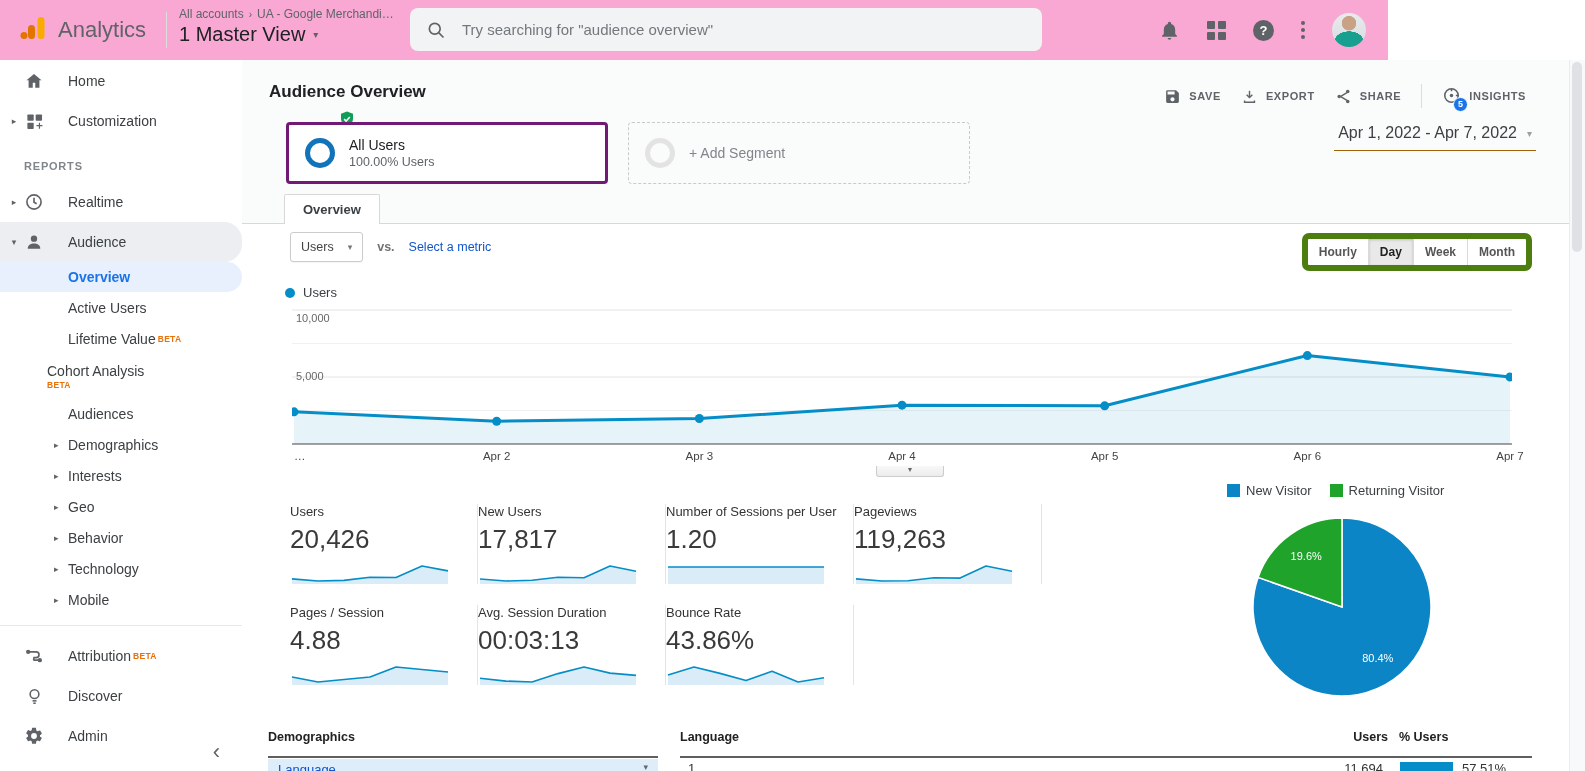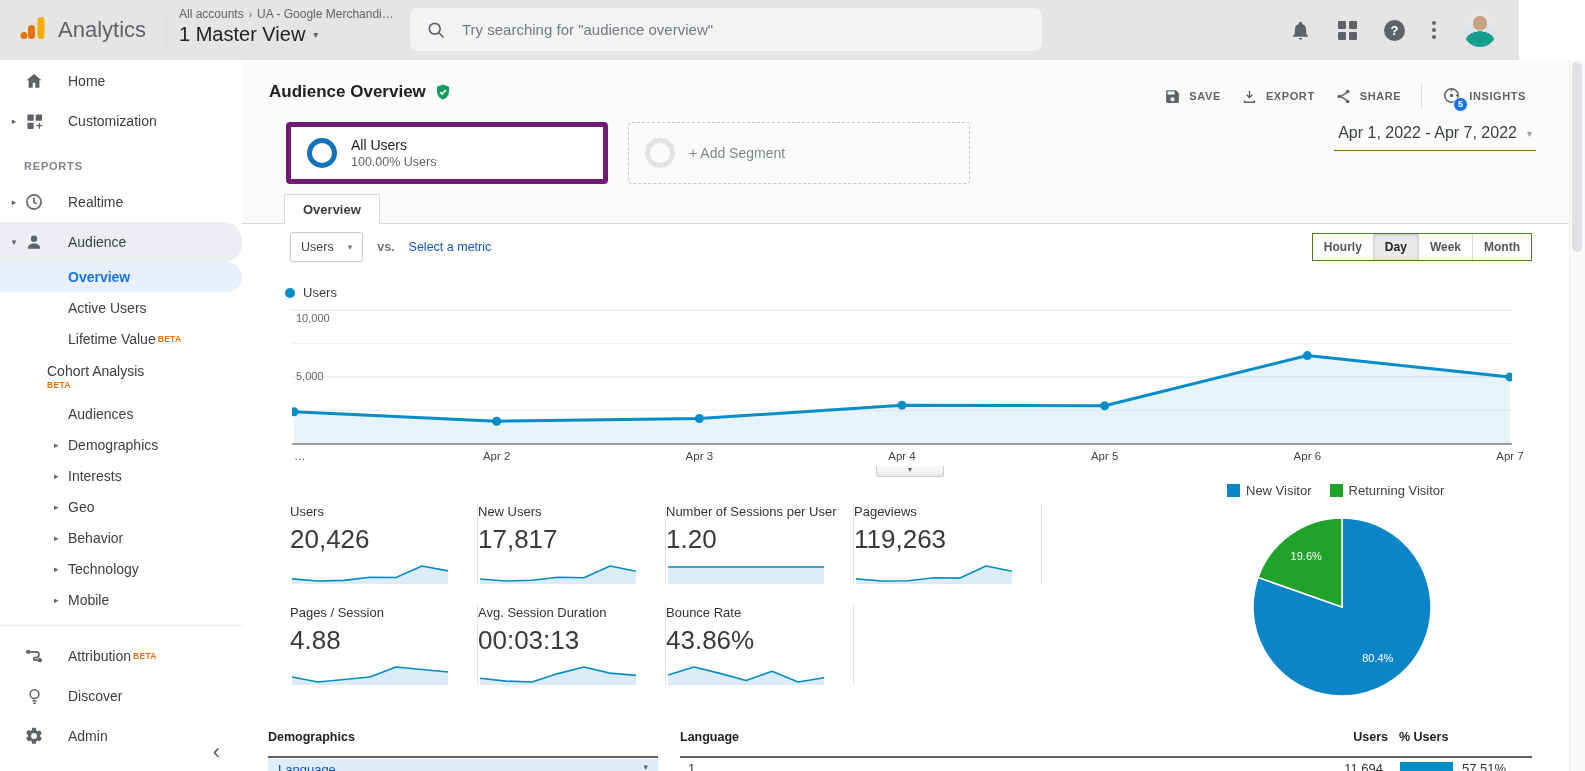--- a/index.html
+++ b/index.html
@@ -1,21 +1,21 @@
 <!DOCTYPE html>
 <html><head>
 <meta charset="utf-8">
 <style>
   html,body{margin:0;padding:0;}
   body{width:1585px;height:771px;overflow:hidden;position:relative;background:#fff;
        font-family:"Liberation Sans",sans-serif;color:#3c4043;}
   .app{position:absolute;inset:0;}
 
   
-  .topbar{position:absolute;left:0;top:0;width:1519px;height:60px;background:#e5e5e5;z-index:5;}
+  .topbar{position:absolute;left:0;top:0;width:1388px;height:60px;background:#f9a8d4;z-index:5;}
   .logo-zone{position:absolute;left:18px;top:13px;display:flex;align-items:center;gap:10px;}
   .brand{font-size:22px;color:#5f6368;}
   .hdr-divider{position:absolute;left:166px;top:12px;height:36px;border-left:1px solid #ddd;}
   .account-zone{position:absolute;left:179px;top:7px;}
   .breadcrumb{font-size:12px;color:#5f6368;display:flex;gap:5px;align-items:center;}
   .view-row{display:flex;align-items:center;gap:8px;margin-top:2px;}
   .view-name{font-size:20px;color:#202124;}
   .caret{color:#5f6368;font-size:10px;}
   .search{position:absolute;left:410px;top:8px;width:632px;height:43px;background:#f1f3f4;
           border-radius:8px;display:flex;align-items:center;}
@@ -54,49 +54,49 @@
                 align-items:flex-start;padding-left:47px;}
   .beta-under{color:#e8710a;font-size:8.5px;font-weight:bold;letter-spacing:.3px;margin-top:1px;}
   .sb-divider{border-top:1px solid #e8e8e8;margin:10px 0;}
   .collapse{position:absolute;bottom:10px;right:22px;font-size:22px;color:#5f6368;line-height:18px;}
 
   
   .main{position:absolute;left:242px;top:60px;width:1328px;height:711px;background:#fff;overflow:hidden;}
   .report-band{position:absolute;left:0;top:0;width:100%;height:163px;background:#fafbfb;
                border-bottom:1px solid #d8d8d8;}
   .rtitle{position:absolute;left:27px;top:22px;display:flex;align-items:center;gap:8px;
-          font-size:17px;font-weight:bold;color:#202124;}
+          font-size:17px;font-weight:bold;color:#202124;flex-direction:column;}
   .actions{position:absolute;right:44px;top:24px;display:flex;align-items:center;gap:20px;}
   .act{display:flex;align-items:center;gap:8px;font-size:11px;font-weight:bold;color:#5f6368;
        letter-spacing:.6px;cursor:default;}
   .act-divider{height:24px;border-left:1px solid #dcdcdc;}
   .insights-ic{position:relative;}
   .badge5{position:absolute;right:-7px;bottom:-5px;width:13px;height:13px;border-radius:50%;
           background:#1a73e8;color:#fff;font-size:9px;font-weight:bold;display:flex;
           align-items:center;justify-content:center;border:1.5px solid #fafbfb;}
-  .segcard{position:absolute;background:#fff;border:5px solid #701a75;border-radius:4px;
+  .segcard{position:absolute;background:#fff;border:3px solid #701a75;border-radius:4px;
            display:flex;align-items:center;gap:14px;padding:0 16px;box-sizing:border-box;}
   .seg-all{left:44px;top:62px;width:322px;height:62px;}
   .seg-add{left:386px;top:62px;width:342px;height:62px;border:1px dashed #c9c9c9;background:transparent;}
   .seg-ring{width:30px;height:30px;border-radius:50%;border:5px solid #1173b9;box-sizing:border-box;flex:none;}
   .seg-ring.gray{border-color:#e3e3e3;}
   .seg-title{font-size:14px;color:#202124;}
   .seg-sub{font-size:12.5px;color:#5f6368;margin-top:2px;}
   .seg-add-label{font-size:14px;color:#80868b;}
   .daterange{position:absolute;right:34px;top:64px;display:flex;align-items:center;gap:10px;
              font-size:16px;color:#3c4043;border-bottom:1px solid #a16207;padding:0 4px 8px 4px;}
   .tab{position:absolute;left:42px;top:134px;height:30px;background:#fff;border:1px solid #d8d8d8;
        border-bottom:none;border-radius:2px 2px 0 0;display:flex;align-items:center;padding:0 18px;
        font-size:13px;font-weight:bold;color:#3c4043;z-index:2;box-sizing:border-box;}
   .metric-picker{position:absolute;left:48px;top:172px;display:flex;align-items:center;gap:14px;}
   .dd{display:flex;align-items:center;gap:14px;border:1px solid #ccc;border-radius:3px;background:#fff;
       padding:7px 10px;font-size:12.5px;color:#444;box-shadow:0 1px 1px rgba(0,0,0,.04);}
   .vs{font-size:12.5px;color:#737373;font-weight:bold;}
   .metric-link{font-size:12.5px;color:#1155cc;}
-  .gran{position:absolute;right:38px;top:173px;display:flex;border:1px solid #4d7c0f;border-radius:0;
+  .gran{position:absolute;right:38px;top:173px;display:flex;border:6px solid #4d7c0f;border-radius:7px;
         overflow:hidden;background:#fff;}
   .gran span{padding:6px 11px;font-size:12px;font-weight:bold;color:#555;border-left:1px solid #d9d9d9;}
   .gran span:first-child{border-left:none;}
   .gran .active{background:#e9e9e9;color:#222;box-shadow:inset 0 1px 3px rgba(0,0,0,.18);}
   .legend{position:absolute;left:43px;top:225px;display:flex;align-items:center;gap:8px;
           font-size:13px;color:#3c4043;}
   .legend .dot{width:10px;height:10px;border-radius:50%;background:#058dc7;}
   .chart-wrap{position:absolute;left:50px;top:240px;width:1220px;height:180px;}
   .ylab{position:absolute;left:4px;font-size:11px;color:#666;}
   .xlab{position:absolute;top:150px;font-size:11.5px;color:#444;white-space:nowrap;}

